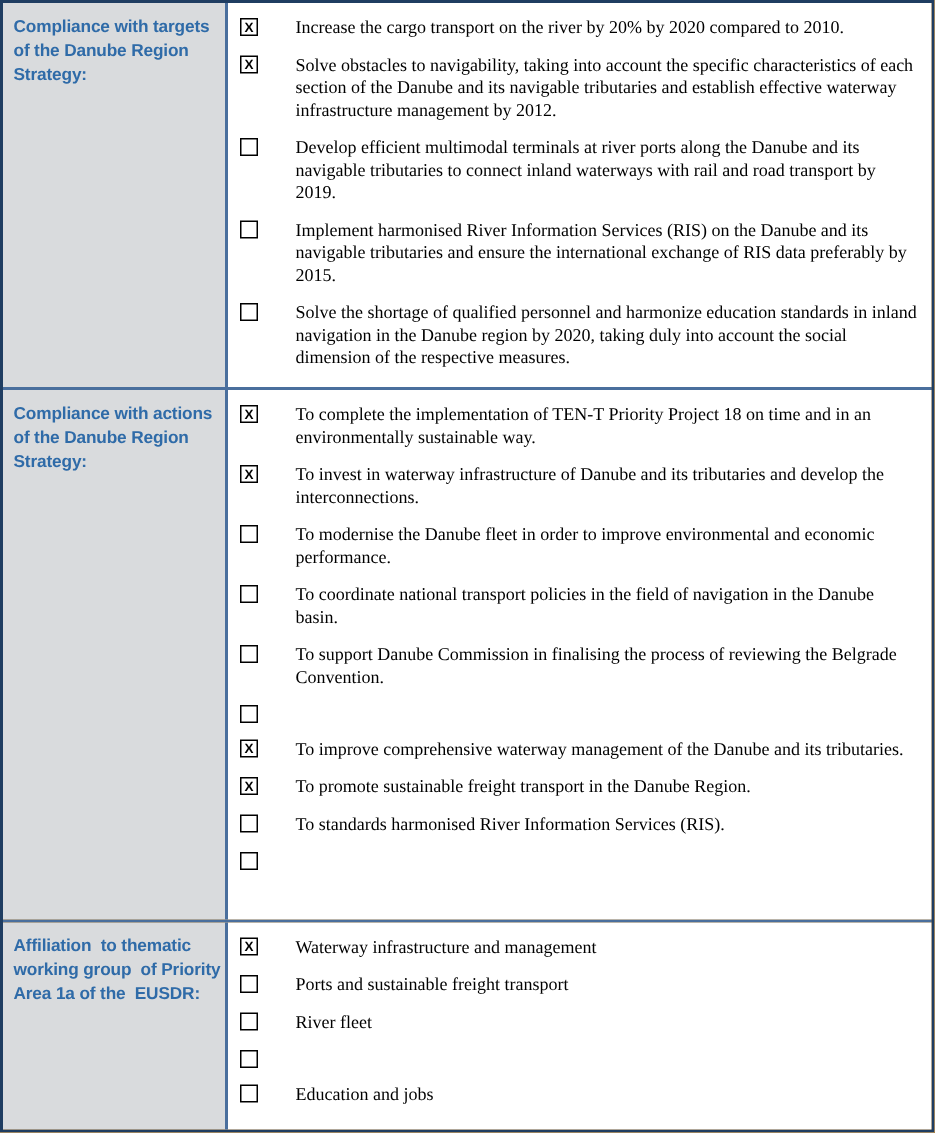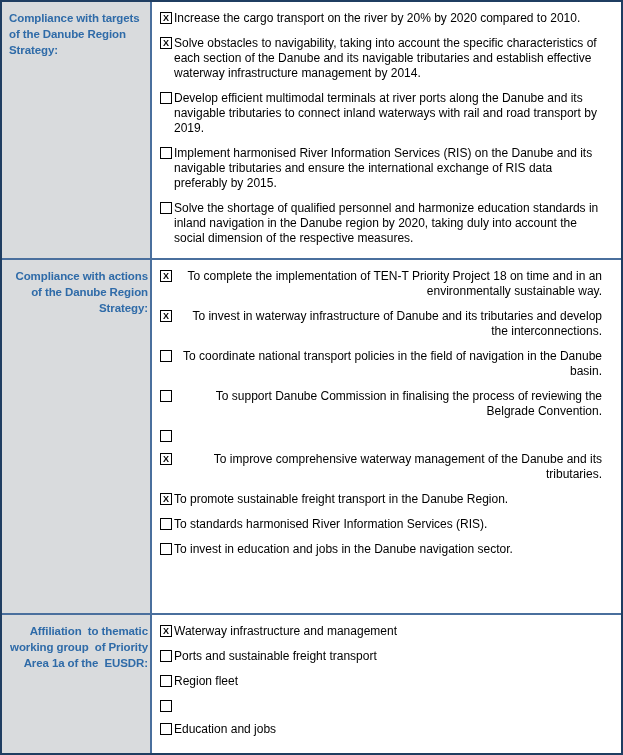--- a/index.html
+++ b/index.html
@@ -20,21 +20,21 @@
   }
   .form{
     width:623px; min-height:755px;
     border:2px solid var(--outer-border);
     background:#a16207;
   }
   .row{
     display:grid;
     grid-template-columns:150px 1fr;
   }
-  .row + .row{ border-top:2px solid var(--grid-line);text-align:right; }
+  .row + .row{ border-top:2px solid var(--grid-line); }
   .row:nth-of-type(1){ min-height:256px; }
   .row:nth-of-type(2){ min-height:355px; }
   .row:nth-of-type(3){ min-height:140px; }
   .label-cell{
     background:var(--label-bg);
     border-right:2px solid var(--grid-line);
     padding:8px 2px 4px 7px;
     color:var(--label-text);
     font-weight:bold;
     font-size:11.5px;
@@ -56,43 +56,44 @@
     width:12px; height:12px;
     border:1.5px solid var(--checkbox-border);
     background:#ffffff;
     display:flex; align-items:center; justify-content:center;
     font-size:9px; font-weight:bold; line-height:1;
     color:var(--body-text);
     margin-top:1px;
     cursor:default;
   }
   .item-text{
-    margin-left:2px;
+    margin-left:25px;
     font-size:12px;
     line-height:15px;
     max-width:428px;
+    font-family:Liberation Serif, serif;
   }
 </style>
 </head>
 <body>
 
 <div class="form">
   <div class="row">
     <div class="label-cell">Compliance with targets
 of the Danube Region
 Strategy:</div>
     <div class="items-cell">
   <div class="item">
     <span class="checkbox">X</span>
     <span class="item-text">Increase the cargo transport on the river by 20% by 2020 compared to 2010.</span>
   </div>
 
   <div class="item">
     <span class="checkbox">X</span>
-    <span class="item-text">Solve obstacles to navigability, taking into account the specific characteristics of each section of the Danube and its navigable tributaries and establish effective waterway infrastructure management by 2014.</span>
+    <span class="item-text">Solve obstacles to navigability, taking into account the specific characteristics of each section of the Danube and its navigable tributaries and establish effective waterway infrastructure management by 2012.</span>
   </div>
 
   <div class="item">
     <span class="checkbox"></span>
     <span class="item-text">Develop efficient multimodal terminals at river ports along the Danube and its navigable tributaries to connect inland waterways with rail and road transport by 2019.</span>
   </div>
 
   <div class="item">
     <span class="checkbox"></span>
     <span class="item-text">Implement harmonised River Information Services (RIS) on the Danube and its navigable tributaries and ensure the international exchange of RIS data preferably by 2015.</span>
@@ -113,20 +114,24 @@
   <div class="item">
     <span class="checkbox">X</span>
     <span class="item-text">To complete the implementation of TEN-T Priority Project 18 on time and in an environmentally sustainable way.</span>
   </div>
 
   <div class="item">
     <span class="checkbox">X</span>
     <span class="item-text">To invest in waterway infrastructure of Danube and its tributaries and develop the interconnections.</span>
   </div>
 
+  <div class="item">
+    <span class="checkbox"></span>
+    <span class="item-text">To modernise the Danube fleet in order to improve environmental and economic performance.</span>
+  </div>
 
   <div class="item">
     <span class="checkbox"></span>
     <span class="item-text">To coordinate national transport policies in the field of navigation in the Danube basin.</span>
   </div>
 
   <div class="item">
     <span class="checkbox"></span>
     <span class="item-text">To support Danube Commission in finalising the process of reviewing the Belgrade Convention.</span>
   </div>
@@ -145,21 +150,20 @@
     <span class="item-text">To promote sustainable freight transport in the Danube Region.</span>
   </div>
 
   <div class="item">
     <span class="checkbox"></span>
     <span class="item-text">To standards harmonised River Information Services (RIS).</span>
   </div>
 
   <div class="item">
     <span class="checkbox"></span>
-    <span class="item-text">To invest in education and jobs in the Danube navigation sector.</span>
   </div>
 </div>
   </div>
 
   <div class="row">
     <div class="label-cell">Affiliation  to thematic
 working group  of Priority
 Area 1a of the  EUSDR:</div>
     <div class="items-cell">
   <div class="item">
@@ -167,21 +171,21 @@
     <span class="item-text">Waterway infrastructure and management</span>
   </div>
 
   <div class="item">
     <span class="checkbox"></span>
     <span class="item-text">Ports and sustainable freight transport</span>
   </div>
 
   <div class="item">
     <span class="checkbox"></span>
-    <span class="item-text">Region fleet</span>
+    <span class="item-text">River fleet</span>
   </div>
 
   <div class="item">
     <span class="checkbox"></span>
   </div>
 
   <div class="item">
     <span class="checkbox"></span>
     <span class="item-text">Education and jobs</span>
   </div>

